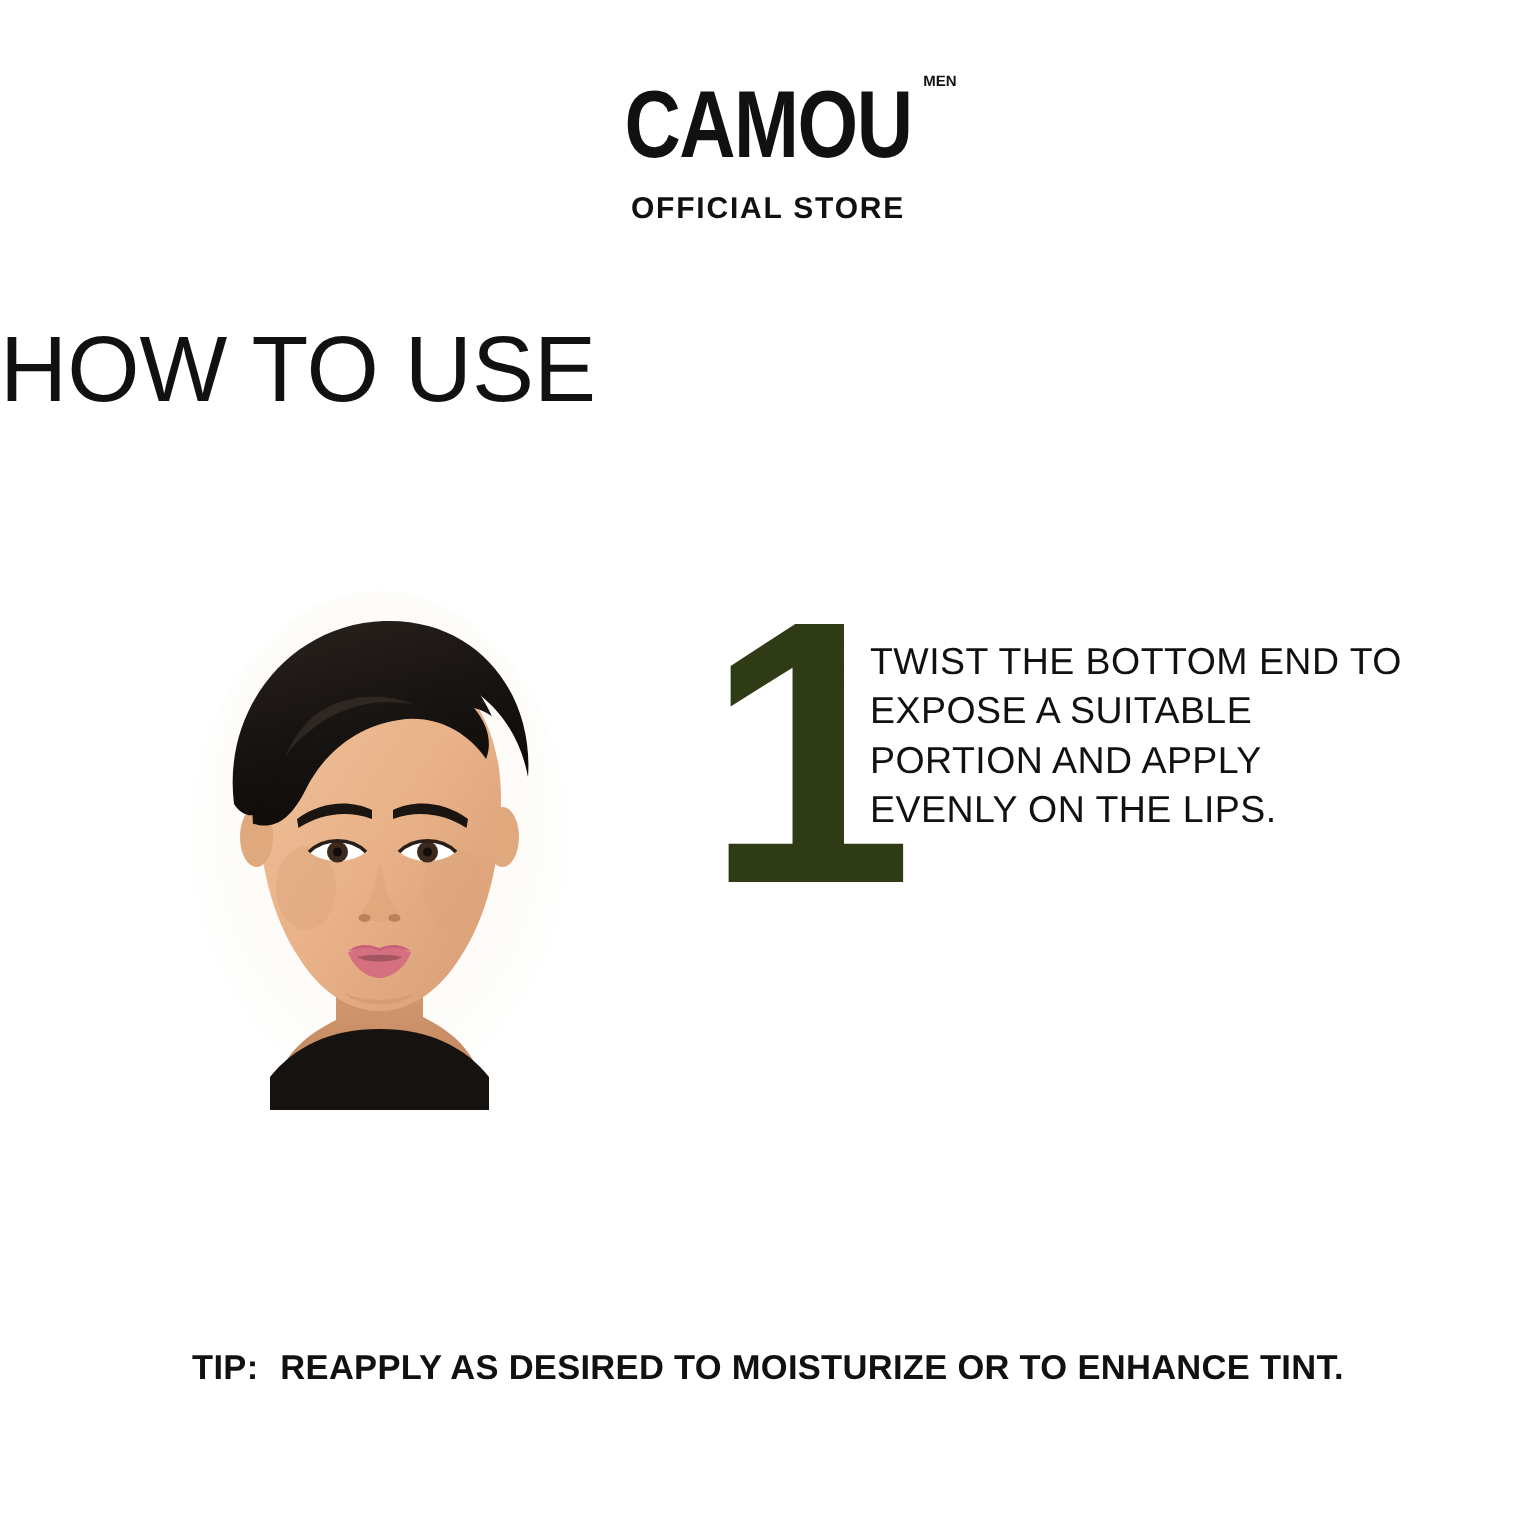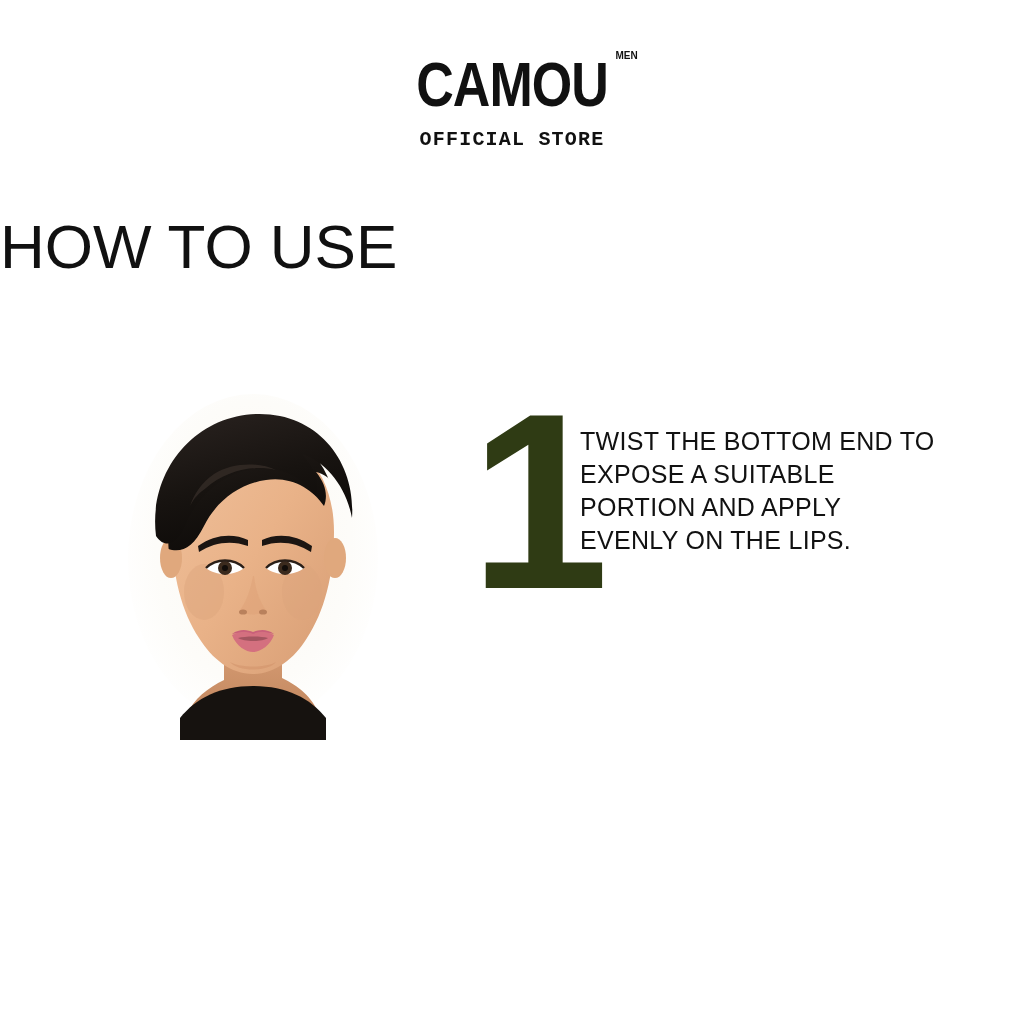--- a/index.html
+++ b/index.html
@@ -45,21 +45,21 @@
     top: -2px;
     right: -30px;
     font-size: 10px;
     font-weight: bold;
     letter-spacing: 0px;
     color: #111111;
     transform: scaleY(0.82);
   }
   .brand-sub {
     margin-top: 24px;
-    font-family: Liberation Mono, monospace;
+    font-family: Liberation Sans, sans-serif;
     font-weight: bold;
     font-size: 20px;
     letter-spacing: 1.2px;
     color: #111111;
   }
 
   
   .headline {
     position: absolute;
     top: 214px;
@@ -236,14 +236,18 @@
 
       <path d="M110,282 C120,288 146,288 156,282 C148,292 118,292 110,282 Z" fill="#cf9068" opacity="0.5"></path>
     </svg>
   </div>
 
   <div class="step">
     <div class="step-number">1</div>
     <div class="step-text">TWIST THE BOTTOM END TO EXPOSE A SUITABLE PORTION AND APPLY EVENLY ON THE LIPS.</div>
   </div>
 
+  <div class="tip">
+    <span class="tip-label">TIP:</span>
+    <span>REAPPLY AS DESIRED TO MOISTURIZE OR TO ENHANCE TINT.</span>
+  </div>
 
 </div>
 
 </body></html>

